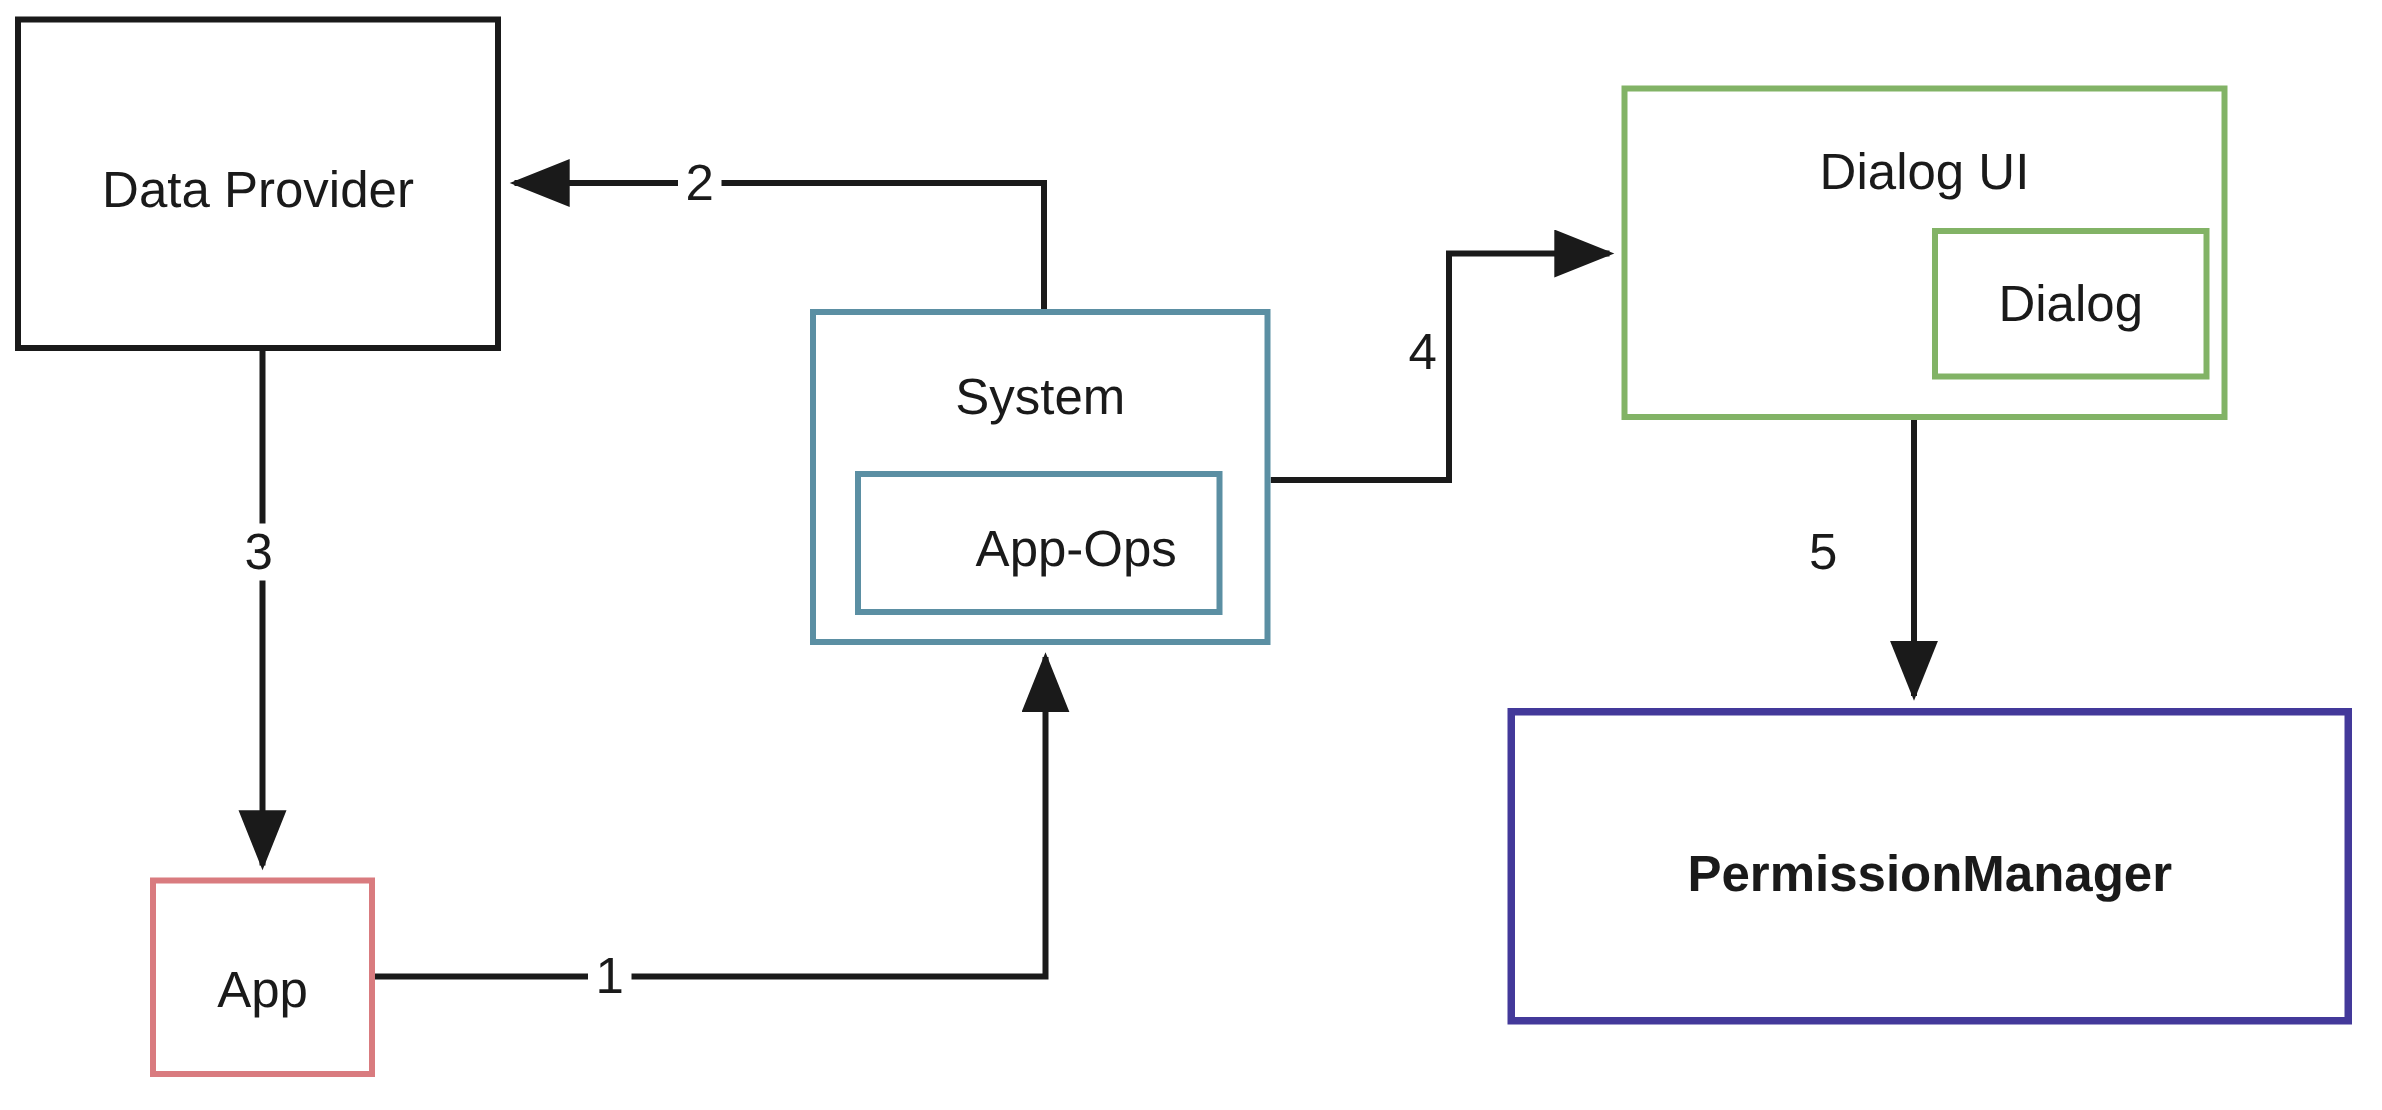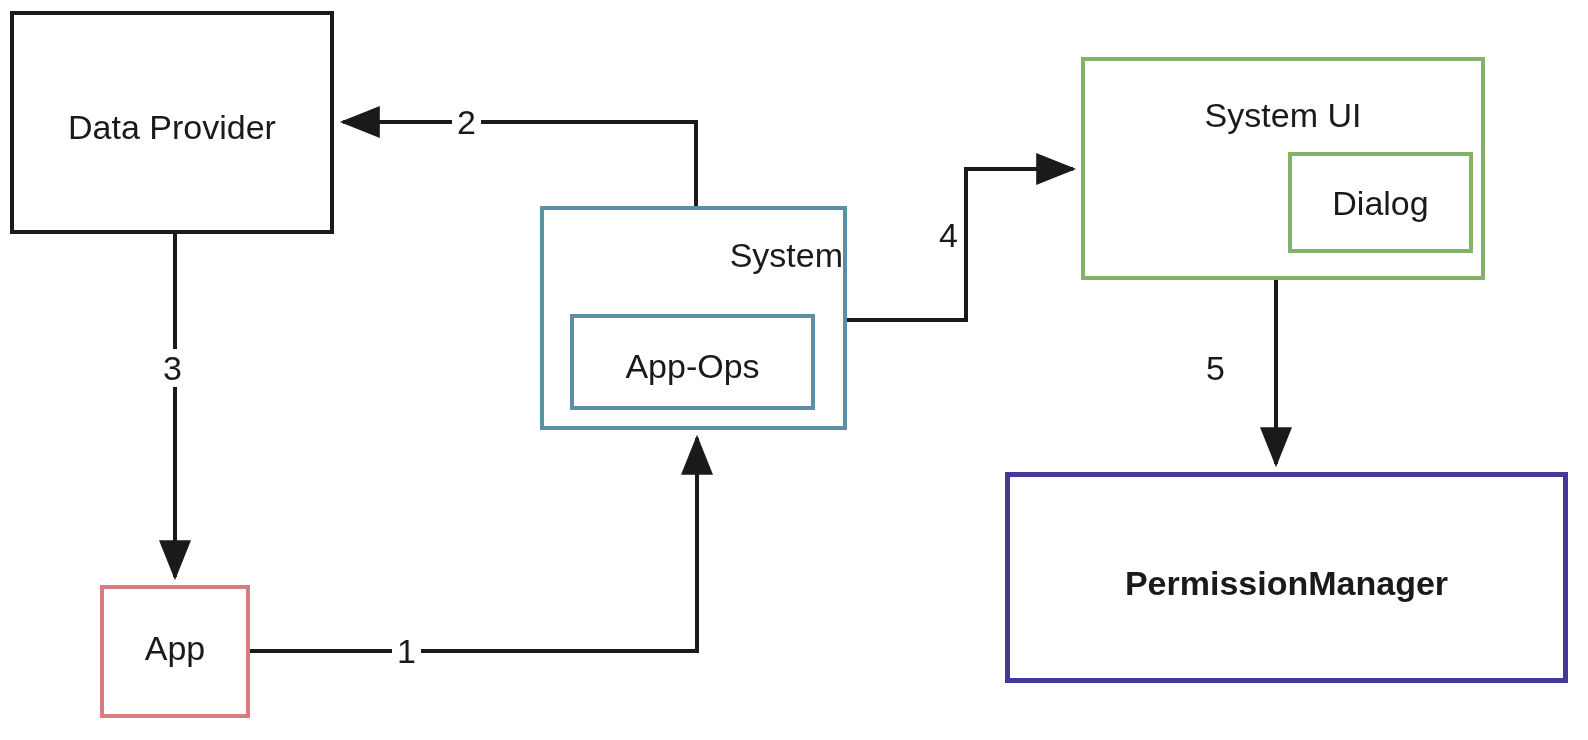--- a/index.html
+++ b/index.html
@@ -72,36 +72,36 @@
         <path d="M 847 320 L 966 320 L 966 169 L 1073 169" fill="none" stroke="#1a1a1a" stroke-width="4" stroke-linecap="butt" stroke-linejoin="miter" marker-end="url(#arrowhead)"></path>
         <path d="M 1276 280 L 1276 464" fill="none" stroke="#1a1a1a" stroke-width="4" stroke-linecap="butt" stroke-linejoin="miter" marker-end="url(#arrowhead)"></path>
       </g>
   </svg>
 
   <div id="node-layer">
       <div class="node" style="left: 10px; top: 11px; width: 324px; height: 223px; border: 4px solid rgb(26, 26, 26);">
         <div class="node-label" style="top: 93px;">Data Provider</div>
       </div>
       <div class="node" style="left: 540px; top: 206px; width: 307px; height: 224px; border: 4px solid rgb(91, 143, 163);">
-        <div class="node-label" style="top: 26px; text-align: right;">System</div>
+        <div class="node-label" style="top: 36px;">System</div>
       </div>
       <div class="node" style="left: 570px; top: 314px; width: 245px; height: 96px; border: 4px solid rgb(91, 143, 163);">
-        <div class="node-label" style="top: 29px;">App-Ops</div>
+        <div class="node-label" style="top: 29px; padding-left: 25px;">App-Ops</div>
       </div>
       <div class="node" style="left: 1081px; top: 57px; width: 404px; height: 223px; border: 4px solid rgb(130, 179, 102);">
-        <div class="node-label" style="top: 35px;">System UI</div>
+        <div class="node-label" style="top: 35px;">Dialog UI</div>
       </div>
       <div class="node" style="left: 1288px; top: 152px; width: 185px; height: 101px; border: 4px solid rgb(130, 179, 102);">
         <div class="node-label" style="top: 28px;">Dialog</div>
       </div>
       <div class="node" style="left: 1005px; top: 472px; width: 563px; height: 211px; border: 5px solid rgb(67, 57, 154); font-weight: bold;">
         <div class="node-label" style="top: 87px;">PermissionManager</div>
       </div>
       <div class="node" style="left: 100px; top: 585px; width: 150px; height: 133px; border: 4px solid rgb(217, 123, 127);">
-        <div class="node-label" style="top: 40px;">App</div>
+        <div class="node-label" style="top: 52px;">App</div>
       </div>
     </div>
   <div id="edge-label-layer">
       <div class="edge-label" style="left: 392px; top: 632px;">1</div>
       <div class="edge-label" style="left: 452px; top: 103px;">2</div>
       <div class="edge-label" style="left: 158px; top: 349px;">3</div>
       <div class="edge-label" style="left: 934px; top: 216px;">4</div>
       <div class="edge-label" style="left: 1201px; top: 349px;">5</div>
     </div>
 

